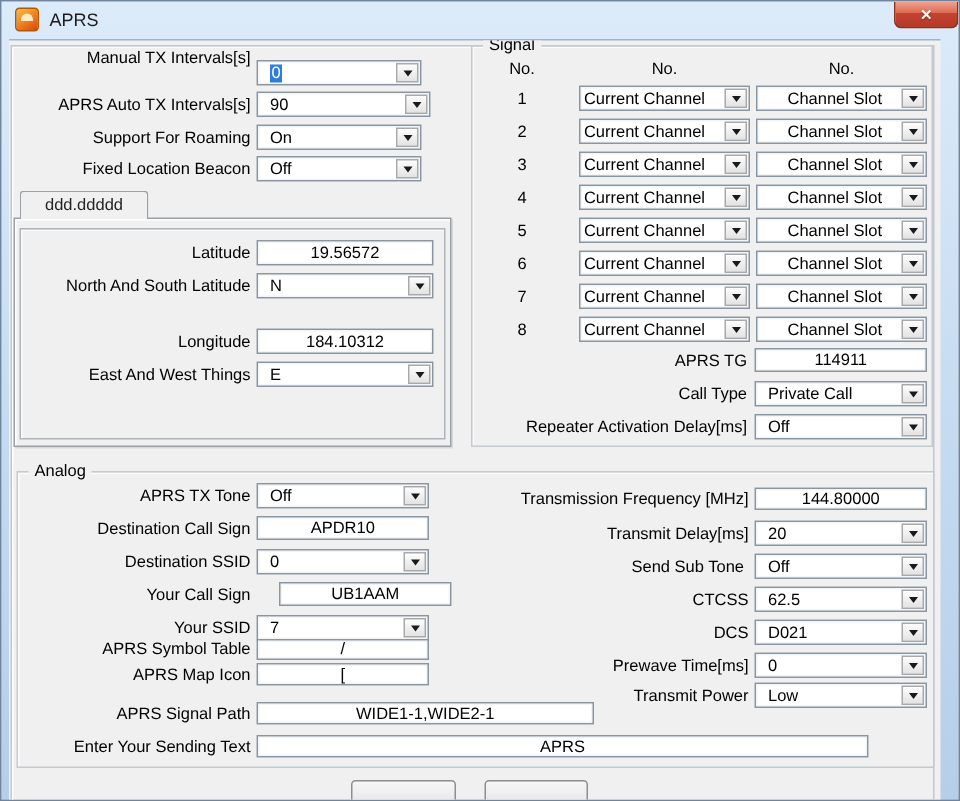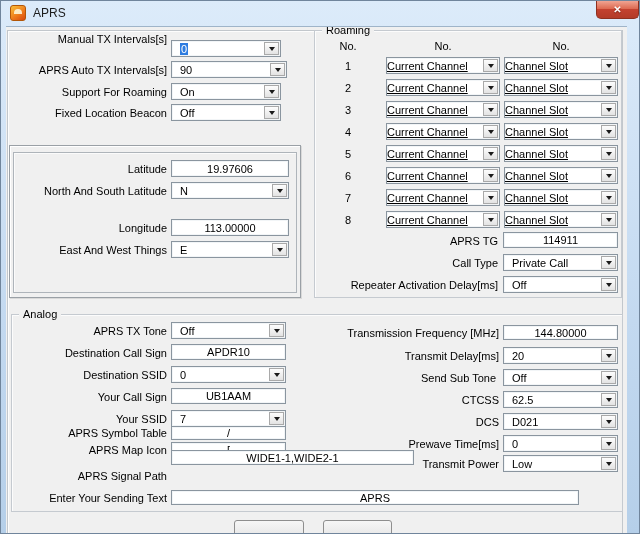--- a/index.html
+++ b/index.html
@@ -32,21 +32,21 @@
          justify-content:flex-end; text-align:right; white-space:nowrap; }
   .lbl-c { position:absolute; height:17px; display:flex; align-items:center;
            justify-content:center; text-align:right; }
 
   .tb { position:absolute; height:16px; background:#fff; border:1px solid #8a959f;
         box-shadow:inset 0 0 0 1px #f2f5f7; display:flex; align-items:center;
         justify-content:center; overflow:hidden; }
   .cb { position:absolute; height:17px; background:#fff; border:1px solid #8a959f;
         box-shadow:inset 0 0 0 1px #f2f5f7; display:flex; align-items:center; overflow:hidden; }
   .cb .cb-val { padding-left:8px; flex:1; white-space:nowrap; }
-  .cb.center .cb-val { padding-left:0; text-align:left; margin-right:29px;text-decoration:underline; }
+  .cb.center .cb-val { padding-left:0; text-align:right; margin-right:29px; }
   .cb-btn { position:absolute; right:1px; top:1px; bottom:1px; width:15px;
             background:linear-gradient(180deg,#fdfdfd,#e3e3e3);
             border:1px solid #a9a9a9; display:flex; align-items:center; justify-content:center; }
   .arr { width:0; height:0; border:3px solid transparent; border-top:4px solid #1a1a1a; margin-top:4px; }
   .sel { background:#2e7ce0; color:#fff; padding:0 1px; }
 
   .group { position:absolute; border:1px solid #c5cad0; box-shadow:inset 1px 1px 0 #fcfcfc; }
   .group-label { position:absolute; top:-7px; left:7px; background:#f0f0f0; padding:0 4px; line-height:13px; }
 
   .tab { position:absolute; left:7px; top:100px; width:86px; height:19px; z-index:3;
@@ -102,47 +102,50 @@
     </div>
 
     <div class="lbl" style="left:8px;top:77px;width:153px">Fixed Location Beacon</div>
     <div class="cb" style="left:165px;top:77px;width:110px">
       <span class="cb-val">Off</span>
       <span class="cb-btn">
           <i class="arr"></i>
         </span>
     </div>
 
+    <div class="tab">
+        <span>ddd.ddddd</span>
+      </div>
     <div class="tabpanel"></div>
     <div class="innerbox"></div>
 
     <div class="lbl z" style="left:10px;top:133px;width:151px">Latitude</div>
-    <div class="tb z" style="left:165px;top:133px;width:118px;height:17px">19.97606</div>
+    <div class="tb z" style="left:165px;top:133px;width:118px;height:17px">19.56572</div>
 
     <div class="lbl z" style="left:10px;top:155px;width:151px">North And South Latitude</div>
     <div class="cb z" style="left:165px;top:155px;width:118px">
       <span class="cb-val">N</span>
       <span class="cb-btn">
           <i class="arr"></i>
         </span>
     </div>
 
     <div class="lbl z" style="left:10px;top:192px;width:151px">Longitude</div>
-    <div class="tb z" style="left:165px;top:192px;width:118px;height:17px">113.00000</div>
+    <div class="tb z" style="left:165px;top:192px;width:118px;height:17px">184.10312</div>
 
     <div class="lbl z" style="left:10px;top:214px;width:151px">East And West Things</div>
     <div class="cb z" style="left:165px;top:214px;width:118px">
       <span class="cb-val">E</span>
       <span class="cb-btn">
           <i class="arr"></i>
         </span>
     </div>
 
     <div class="group" style="left:308px;top:3px;width:308px;height:268px">
-      <span class="group-label">Roaming</span>
+      <span class="group-label">Signal</span>
     </div>
     <div class="lbl-c" style="left:322px;top:12px;width:40px;height:13px">No.</div>
     <div class="lbl-c" style="left:380px;top:12px;width:114px;height:13px">No.</div>
     <div class="lbl-c" style="left:498px;top:12px;width:114px;height:13px">No.</div>
 
     <div class="lbl-c" style="left:322px;top:30px;width:40px">1</div>
     <div class="cb center" style="left:380px;top:30px;width:114px">
         <span class="cb-val">Current Channel</span>
         <span class="cb-btn">
           <i class="arr"></i>
@@ -289,38 +292,38 @@
 
     <div class="lbl" style="left:10px;top:339px;width:151px">Destination SSID</div>
     <div class="cb" style="left:165px;top:339px;width:115px">
       <span class="cb-val">0</span>
       <span class="cb-btn">
           <i class="arr"></i>
         </span>
     </div>
 
     <div class="lbl" style="left:10px;top:361px;width:151px">Your Call Sign</div>
-    <div class="tb" style="left:165px;top:361px;width:115px">UB1AAM</div>
+    <div class="tb" style="left:180px;top:361px;width:115px">UB1AAM</div>
 
     <div class="lbl" style="left:10px;top:383px;width:151px">Your SSID</div>
     <div class="cb" style="left:165px;top:383px;width:115px">
       <span class="cb-val">7</span>
       <span class="cb-btn">
           <i class="arr"></i>
         </span>
     </div>
 
     <div class="lbl" style="left:10px;top:399px;width:151px;height:14px">APRS Symbol Table</div>
     <div class="tb" style="left:165px;top:399px;width:115px;height:14px">/</div>
 
     <div class="lbl" style="left:10px;top:415px;width:151px;height:15px">APRS Map Icon</div>
     <div class="tb" style="left:165px;top:415px;width:115px;height:15px">[</div>
 
     <div class="lbl" style="left:10px;top:441px;width:151px;height:15px">APRS Signal Path</div>
-    <div class="tb" style="left:165px;top:423px;width:243px;height:15px">WIDE1-1,WIDE2-1</div>
+    <div class="tb" style="left:165px;top:441px;width:225px;height:15px">WIDE1-1,WIDE2-1</div>
 
     <div class="lbl" style="left:10px;top:463px;width:151px;height:15px">Enter Your Sending Text</div>
     <div class="tb" style="left:165px;top:463px;width:408px;height:15px">APRS</div>
 
     <div class="lbl" style="left:300px;top:298px;width:193px;height:15px">Transmission Frequency [MHz]</div>
     <div class="tb" style="left:497px;top:298px;width:115px;height:15px">144.80000</div>
 
     <div class="lbl" style="left:300px;top:320px;width:193px">Transmit Delay[ms]</div>
     <div class="cb" style="left:497px;top:320px;width:115px">
       <span class="cb-val">20</span>

